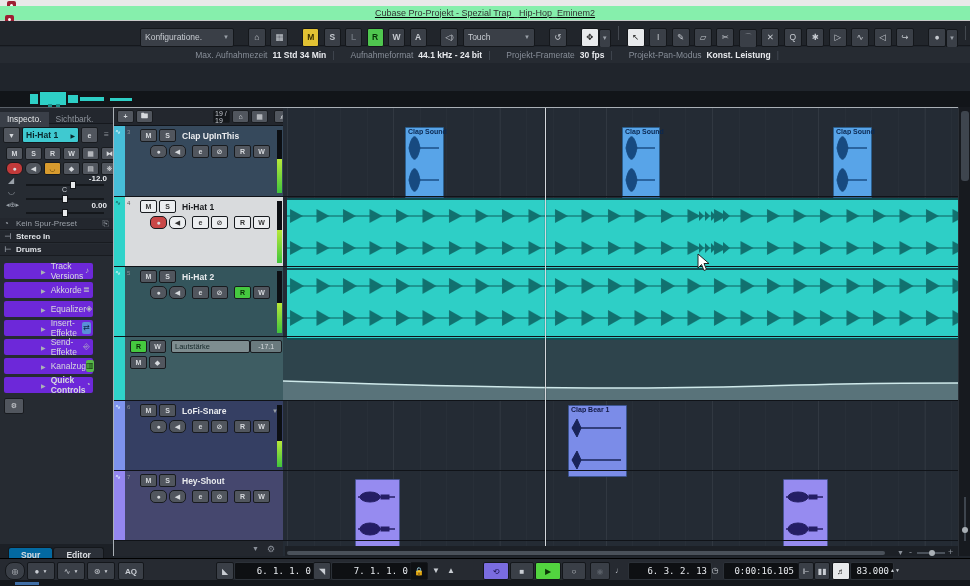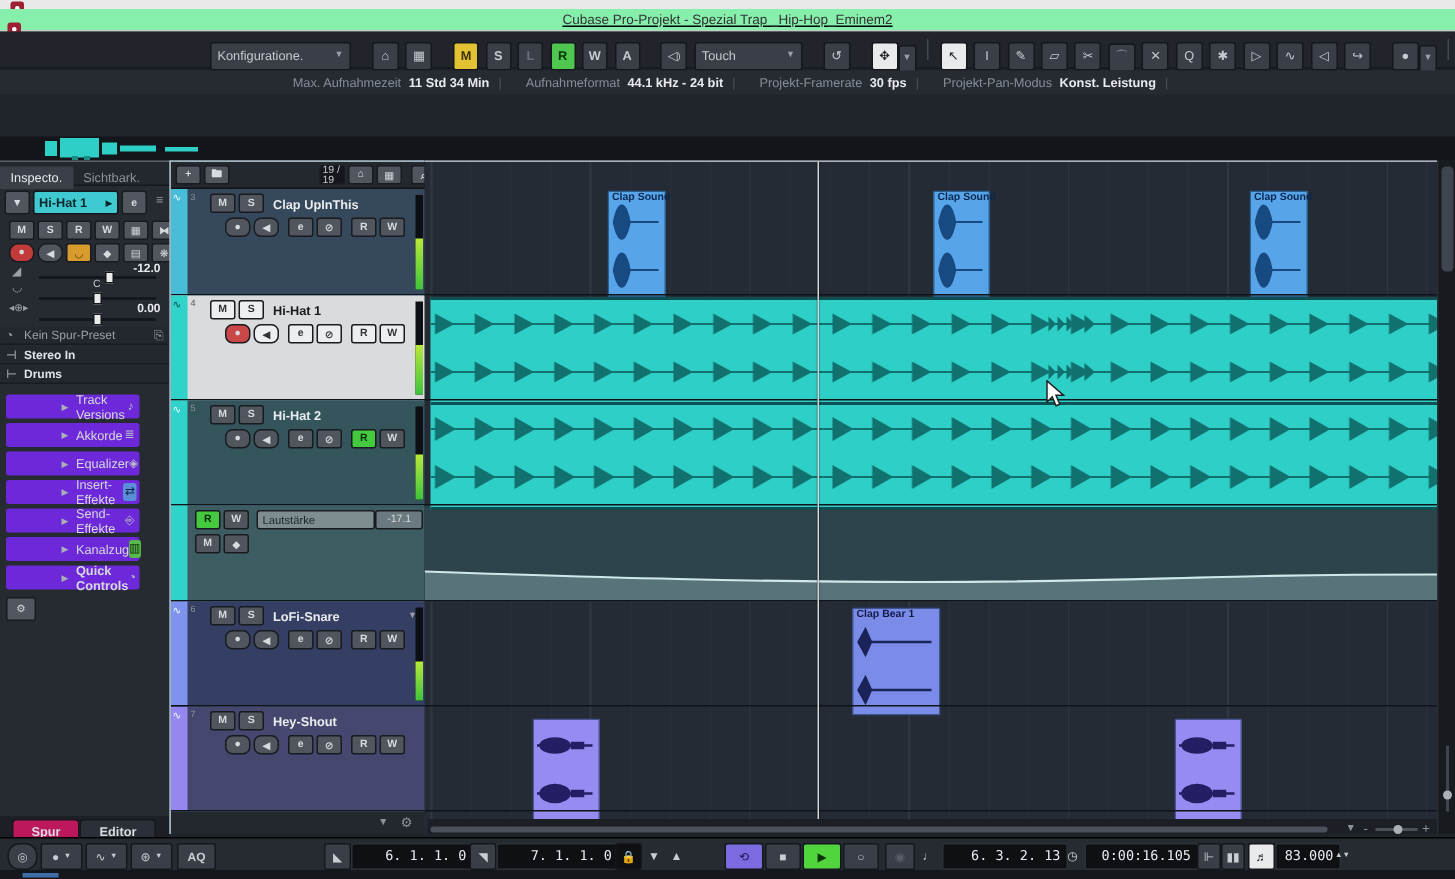--- a/index.html
+++ b/index.html
@@ -271,21 +271,21 @@
         <span class="sico" style="background:#58b84a;color:#0e300a;">▥</span>
       </div>
     <div class="abs sect flex" style="top:269px;font-weight:bold;">
         <span class="arr">▶</span>
         <span>Quick Controls</span>
         <span class="sico">◔</span>
       </div>
     <span class="mini" style="position:absolute;left:4px;top:290px;width:16px;height:14px;">⚙</span>
 
     <div class="abs" style="left:0;top:436px;width:113px;height:15px;background:#1c2026;">
-      <span class="sp-tab" style="margin-left:8px;background:#be185d;">Spur</span><span class="sp-tab">Editor</span>
+      <span class="sp-tab" style="margin-left:8px;background:#0369a1;">Spur</span><span class="sp-tab">Editor</span>
     </div>
   </div>
 
   <div class="abs" id="tracklist">
 
     <div class="abs flex" style="left:0;top:0;width:170px;height:18px;background:#23272e;border-bottom:1px solid #101318;">
       <span class="mini" style="margin-left:3px;">+</span>
       <span class="mini">🖿</span>
       <span class="mini" style="margin-left:58px;width:38px;font-weight:normal;background:#14171b;color:#c6cad0;">19 / 19</span>
       <span class="mini">⌂</span>

